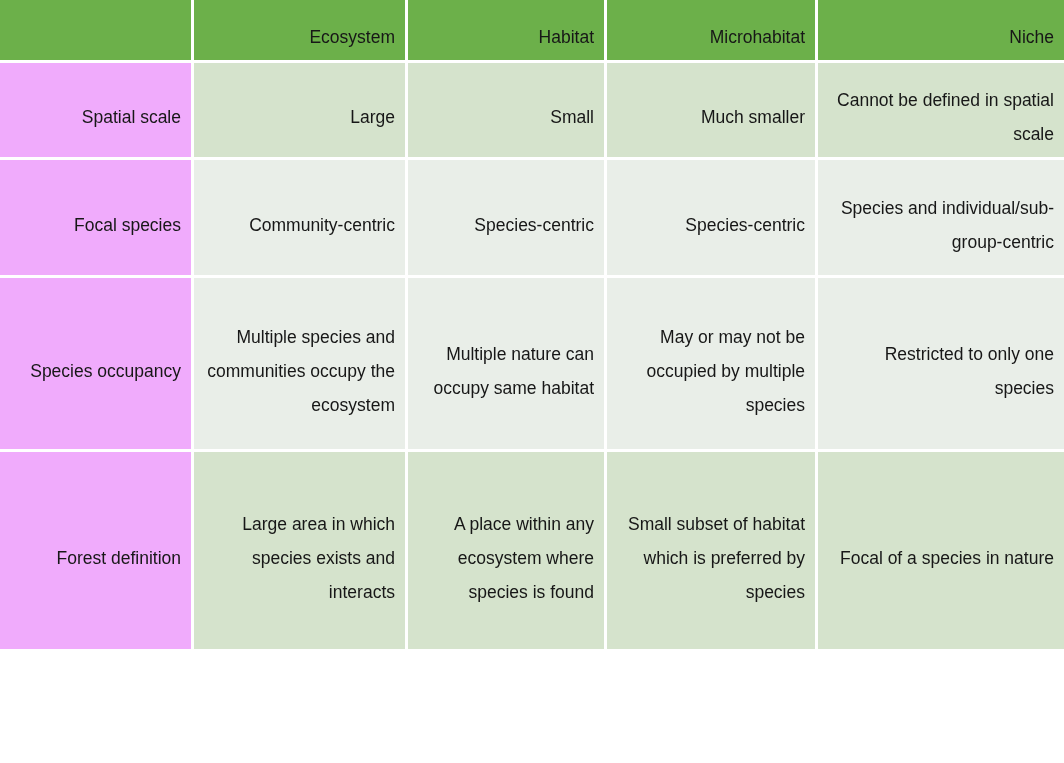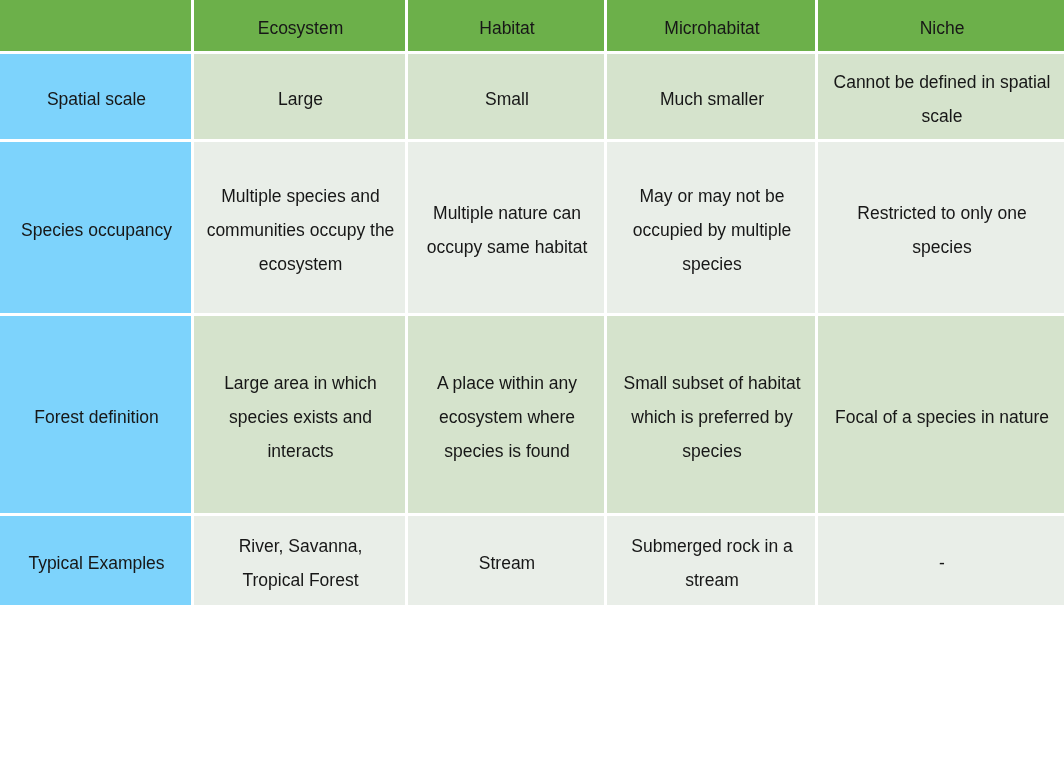--- a/index.html
+++ b/index.html
@@ -26,22 +26,22 @@
   col.c-label { width: 194px; }
   col.c-eco   { width: 214px; }
   col.c-hab   { width: 199px; }
   col.c-micro { width: 211px; }
   col.c-niche { width: 246px; }
 
   
   #comparison-table td,
   #comparison-table th {
     vertical-align: middle;
-    text-align: center;
-    padding: 11px 10px 6px 12px;
+    text-align: right;
+    padding: 20px 10px 6px 12px;
     font-size: 17.5px;
     line-height: 1.95;
     color: #171717;
     font-weight: normal;
     box-sizing: border-box;
     border-right: 3px solid #ffffff;
     border-bottom: 3px solid #ffffff;
     word-wrap: break-word;
     overflow-wrap: break-word;
   }
@@ -61,21 +61,21 @@
     padding-top: 4px;
     padding-bottom: 4px;
     vertical-align: middle;
   }
   th.corner-cell {
     background: #6cb04a;
   }
 
   
   td.row-label {
-    background: #7dd3fc;
+    background: #f0abfc;
     color: #ffffff;
     font-weight: bold;
     font-size: 17.5px;
     line-height: 1.55;
   }
 
   
   tr.tint-dark  td.body-cell { background: #d5e3cc; }
   tr.tint-light td.body-cell { background: #e9eee8; }
 
@@ -115,40 +115,40 @@
   <tbody>
 
     <tr class="tint-dark r-spatial">
       <td class="row-label">Spatial scale</td>
       <td class="body-cell">Large</td>
       <td class="body-cell">Small</td>
       <td class="body-cell">Much smaller</td>
       <td class="body-cell">Cannot be defined in spatial scale</td>
     </tr>
 
+    <tr class="tint-light r-focal">
+      <td class="row-label">Focal species</td>
+      <td class="body-cell">Community-centric</td>
+      <td class="body-cell">Species-centric</td>
+      <td class="body-cell">Species-centric</td>
+      <td class="body-cell">Species and individual/sub-group-centric</td>
+    </tr>
 
 
     <tr class="tint-light r-occup">
       <td class="row-label">Species occupancy</td>
       <td class="body-cell">Multiple species and communities occupy the ecosystem</td>
       <td class="body-cell">Multiple nature can occupy same habitat</td>
       <td class="body-cell">May or may not be occupied by multiple species</td>
       <td class="body-cell">Restricted to only one species</td>
     </tr>
 
     <tr class="tint-dark r-short">
       <td class="row-label">Forest definition</td>
       <td class="body-cell">Large area in which species exists and interacts</td>
       <td class="body-cell">A place within any ecosystem where species is found</td>
       <td class="body-cell">Small subset of habitat which is preferred by species</td>
       <td class="body-cell">Focal of a species in nature</td>
     </tr>
 
-    <tr class="tint-light r-typical">
-      <td class="row-label">Typical Examples</td>
-      <td class="body-cell">River, Savanna, Tropical Forest</td>
-      <td class="body-cell">Stream</td>
-      <td class="body-cell">Submerged rock in a stream</td>
-      <td class="body-cell">-</td>
-    </tr>
 
   </tbody>
 </table>
 
 </body></html>

